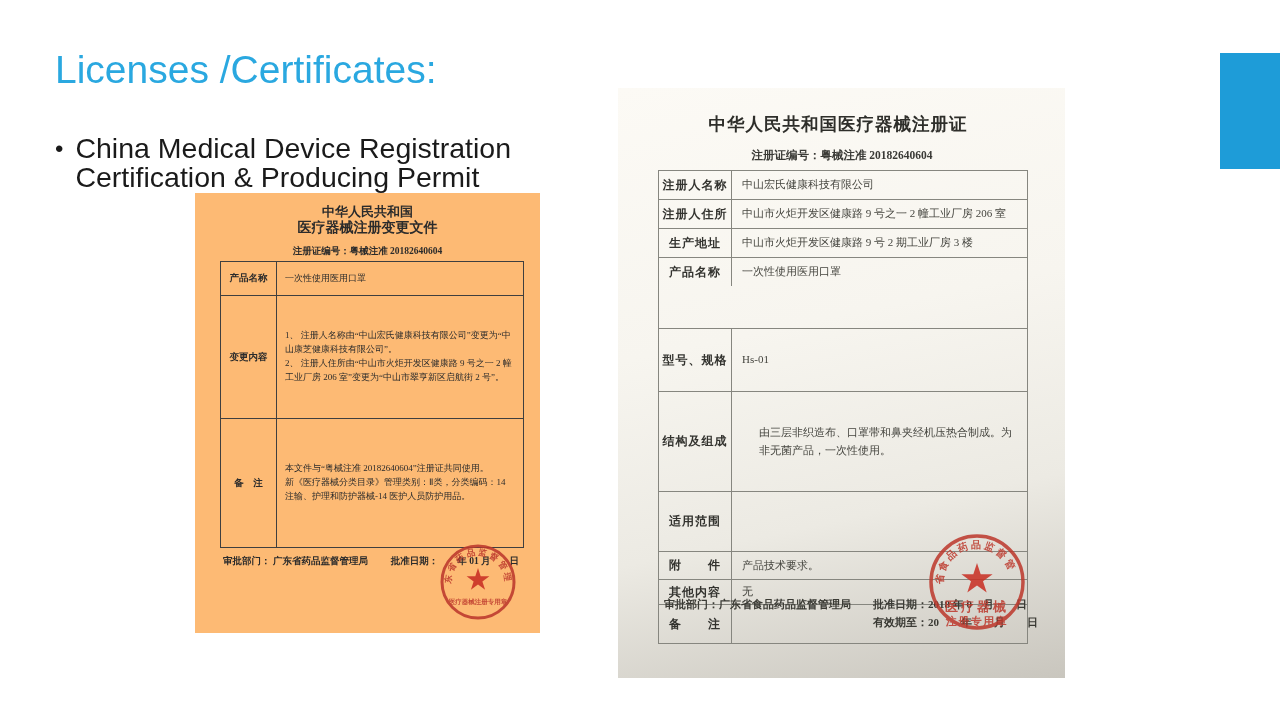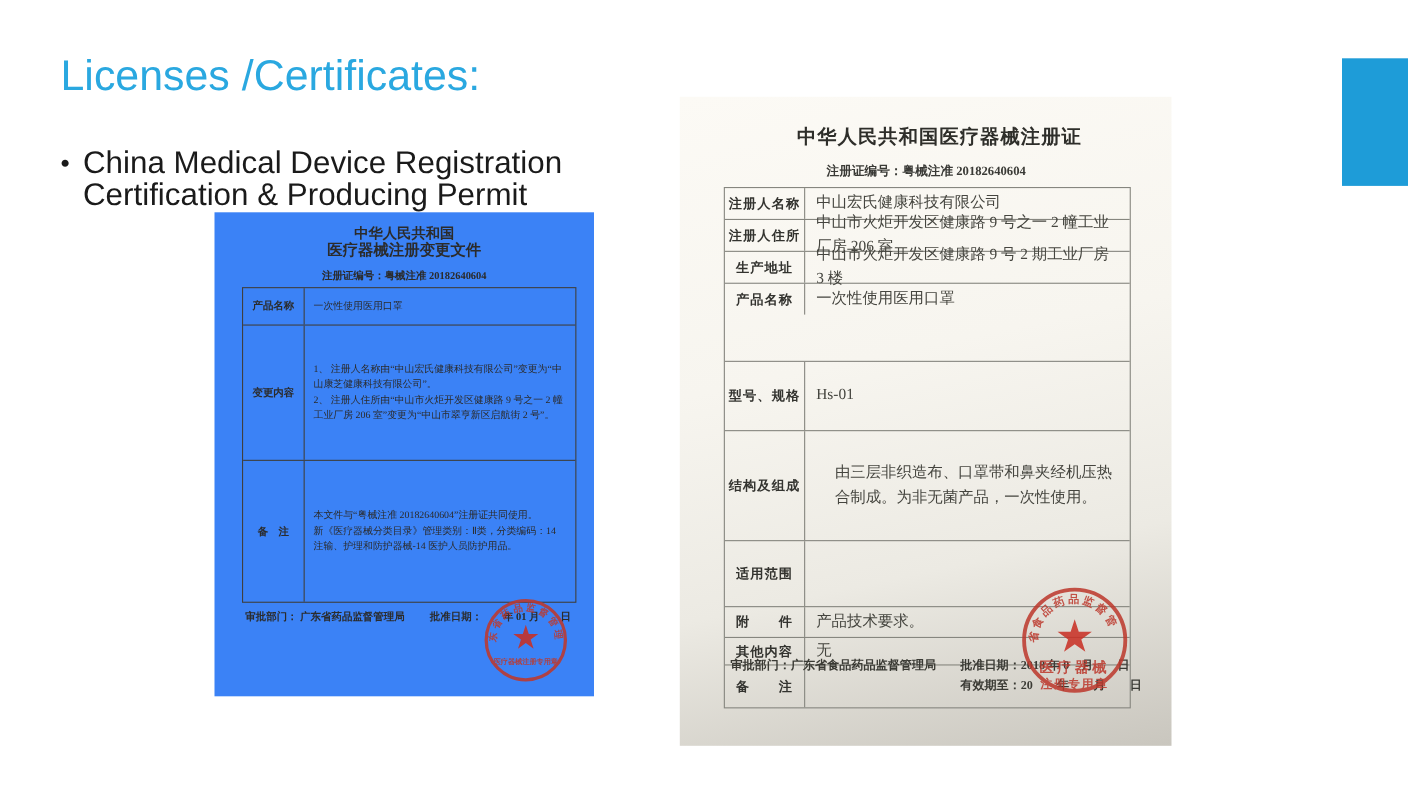--- a/index.html
+++ b/index.html
@@ -11,21 +11,21 @@
   .slide-title{
     position:absolute;left:55px;top:48px;font-size:39px;line-height:44px;
     color:#2aa8e0;letter-spacing:0px;white-space:nowrap;
   }
   .corner-square{position:absolute;left:1220px;top:53px;width:60px;height:116px;background:#1e9cd8;}
   .bullet-item{position:absolute;left:55px;top:134px;width:515px;display:flex;z-index:1;}
   .bullet-glyph{font-size:24px;line-height:29px;color:#1a1a1a;margin-right:12px;}
   .bullet-text{font-size:28.5px;line-height:29px;color:#1a1a1a;}
   
   .cert-left{
-    position:absolute;left:195px;top:193px;width:345px;height:440px;background:#3b82f6;z-index:2;
+    position:absolute;left:195px;top:193px;width:345px;height:440px;background:#fdba74;z-index:2;
     font-family:"Liberation Serif", serif;color:#2b2b2b;
   }
   .cl-h1{position:absolute;top:10px;left:0;width:100%;text-align:center;font-size:13px;font-weight:bold;}
   .cl-h2{position:absolute;top:26px;left:0;width:100%;text-align:center;font-size:14px;font-weight:bold;}
   .cl-reg{position:absolute;top:52px;left:0;width:100%;text-align:center;font-size:9.5px;font-weight:bold;}
   .cl-table{position:absolute;left:25px;top:68px;width:302px;border:1px solid #3f3f3f;}
   .cl-row{display:flex;border-top:1px solid #3f3f3f;}
   .cl-row:first-child{border-top:none;}
   .cl-label{
     width:55px;border-right:1px solid #3f3f3f;display:flex;align-items:center;justify-content:center;
@@ -39,30 +39,30 @@
     position:absolute;top:362px;left:28px;width:296px;display:flex;justify-content:space-between;
     font-size:9.5px;font-weight:bold;
   }
   .cl-seal{position:absolute;left:233px;top:339px;width:100px;height:100px;opacity:0.88;z-index:3;}
   
   .cert-right{
     position:absolute;left:618px;top:88px;width:447px;height:590px;
     background:linear-gradient(168deg,#fcfaf5 0%,#f7f5ef 40%,#eceae3 70%,#c9c6be 100%);
     font-family:"Liberation Serif", serif;color:#3a3a36;
   }
-  .cr-h1{position:absolute;top:24px;left:52px;width:368px;text-align:center;font-size:17.5px;font-weight:bold;letter-spacing:1px;color:#2e2e2a;}
+  .cr-h1{position:absolute;top:24px;left:36px;width:368px;text-align:center;font-size:17.5px;font-weight:bold;letter-spacing:1px;color:#2e2e2a;}
   .cr-reg{position:absolute;top:60px;left:40px;width:368px;text-align:center;font-size:11.5px;font-weight:bold;}
   .cr-table{position:absolute;left:40px;top:82px;width:368px;border:1px solid #86867f;}
   .cr-row{display:flex;border-top:1px solid #86867f;}
   .cr-row:first-child{border-top:none;}
   .cr-label{
     width:72px;border-right:1px solid #86867f;display:flex;align-items:center;justify-content:center;
     font-size:12px;font-weight:bold;text-align:center;flex-shrink:0;letter-spacing:1px;color:#33332f;
   }
-  .cr-value{flex:1;padding:4px 10px;font-size:14px;line-height:1.55;display:flex;align-items:center;color:#45453f;}
+  .cr-value{flex:1;padding:4px 10px;font-size:11px;line-height:1.55;display:flex;align-items:center;color:#45453f;}
   .cr-h28{height:28px;}
   .cr-h62{height:62px;margin-top:42px;}
   .cr-h99{height:99px;gap:17px;}
   .cr-h59{height:59px;}
   .cr-h27{height:27px;}
   .cr-h24{height:24px;justify-content:center;}
   .cr-h38{height:38px;}
   .cr-dept{position:absolute;top:509px;left:46px;font-size:11px;font-weight:bold;color:#3a3a34;}
   .cr-date{position:absolute;top:509px;left:255px;font-size:11px;font-weight:bold;color:#3a3a34;}
   .cr-valid{position:absolute;top:527px;left:255px;font-size:11px;font-weight:bold;color:#3a3a34;}

